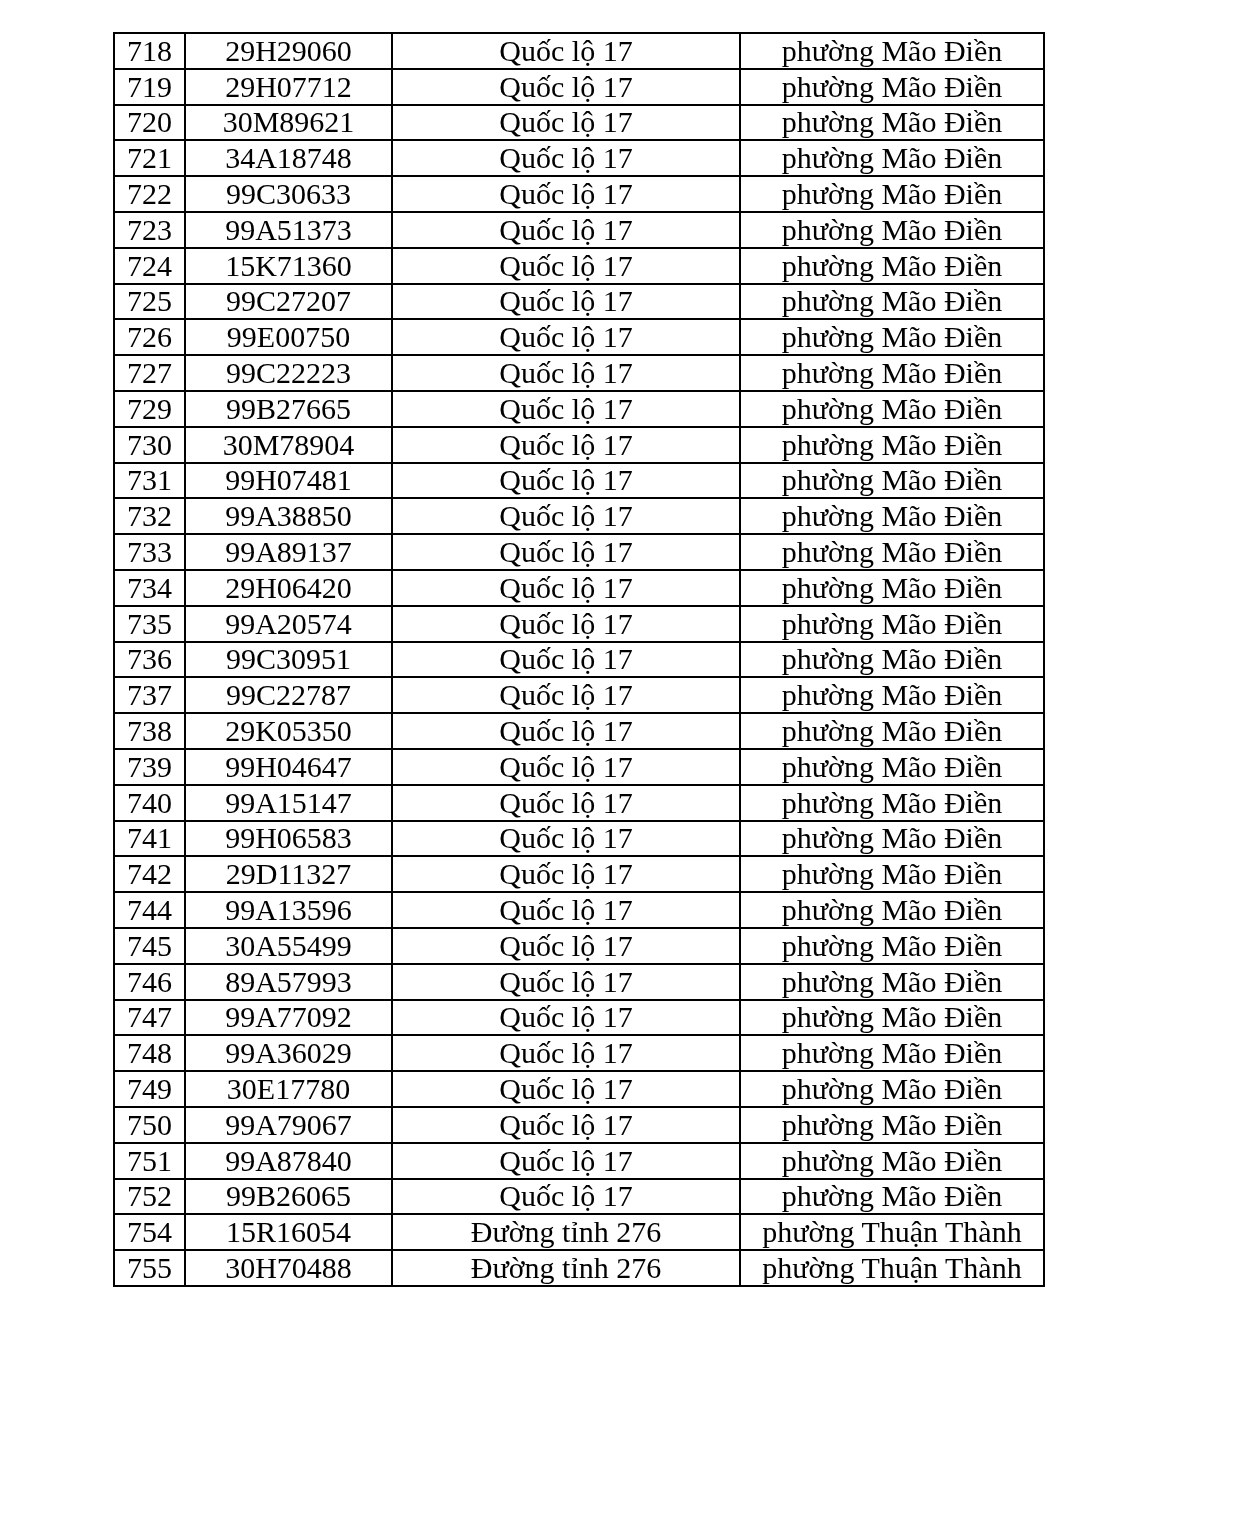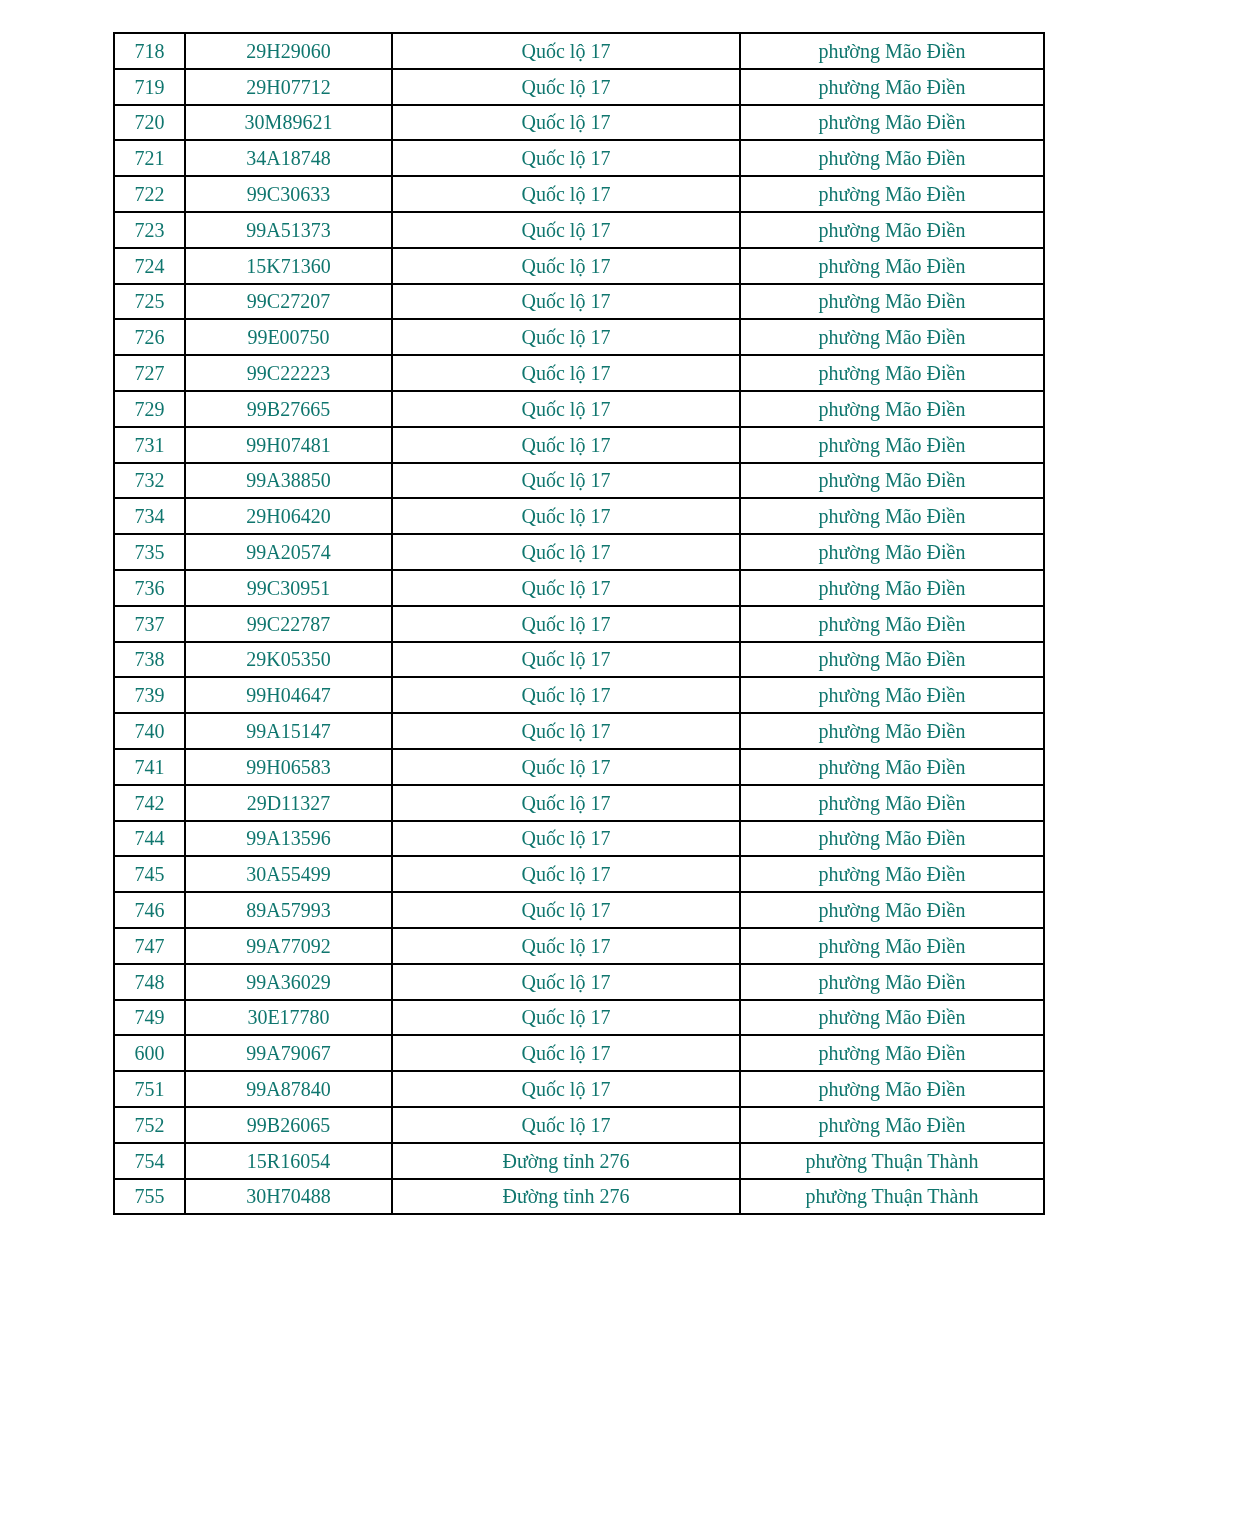--- a/index.html
+++ b/index.html
@@ -4,22 +4,22 @@
 <style>
   html, body { margin: 0; padding: 0; background: #ffffff; }
   body { width: 1240px; height: 1515px; position: relative; overflow: hidden; }
   .page { position: absolute; left: 0; top: 0; width: 1240px; height: 1515px; background: #fff; }
   table.registry {
     position: absolute;
     left: 113px;
     top: 32px;
     border-collapse: collapse;
     font-family: "Liberation Serif", "DejaVu Serif", serif;
-    font-size: 20px;
-    color: #0f766e;
+    font-size: 30px;
+    color: #000000;
     table-layout: fixed;
   }
   table.registry td {
     border: 2px solid #000;
     height: 33.8px;
     padding: 0;
     text-align: center;
     vertical-align: middle;
     line-height: 26px;
     white-space: nowrap;
@@ -102,32 +102,44 @@
           <td>Quốc lộ 17</td>
           <td>phường Mão Điền</td>
         </tr>
         <tr>
           <td>729</td>
           <td>99B27665</td>
           <td>Quốc lộ 17</td>
           <td>phường Mão Điền</td>
         </tr>
         <tr>
+          <td>730</td>
+          <td>30M78904</td>
+          <td>Quốc lộ 17</td>
+          <td>phường Mão Điền</td>
+        </tr>
+        <tr>
           <td>731</td>
           <td>99H07481</td>
           <td>Quốc lộ 17</td>
           <td>phường Mão Điền</td>
         </tr>
         <tr>
           <td>732</td>
           <td>99A38850</td>
           <td>Quốc lộ 17</td>
           <td>phường Mão Điền</td>
         </tr>
         <tr>
+          <td>733</td>
+          <td>99A89137</td>
+          <td>Quốc lộ 17</td>
+          <td>phường Mão Điền</td>
+        </tr>
+        <tr>
           <td>734</td>
           <td>29H06420</td>
           <td>Quốc lộ 17</td>
           <td>phường Mão Điền</td>
         </tr>
         <tr>
           <td>735</td>
           <td>99A20574</td>
           <td>Quốc lộ 17</td>
           <td>phường Mão Điền</td>
@@ -204,21 +216,21 @@
           <td>Quốc lộ 17</td>
           <td>phường Mão Điền</td>
         </tr>
         <tr>
           <td>749</td>
           <td>30E17780</td>
           <td>Quốc lộ 17</td>
           <td>phường Mão Điền</td>
         </tr>
         <tr>
-          <td>600</td>
+          <td>750</td>
           <td>99A79067</td>
           <td>Quốc lộ 17</td>
           <td>phường Mão Điền</td>
         </tr>
         <tr>
           <td>751</td>
           <td>99A87840</td>
           <td>Quốc lộ 17</td>
           <td>phường Mão Điền</td>
         </tr>

